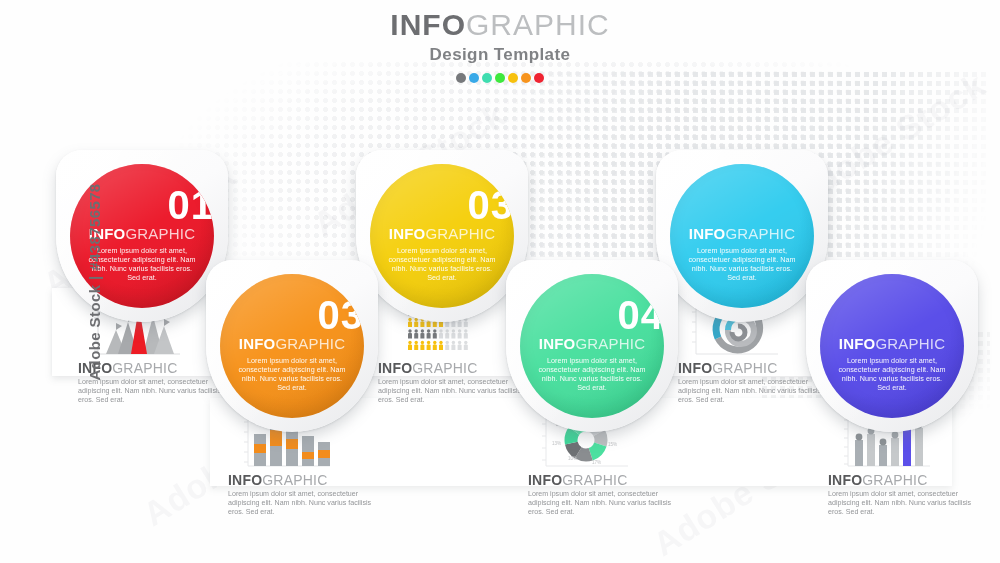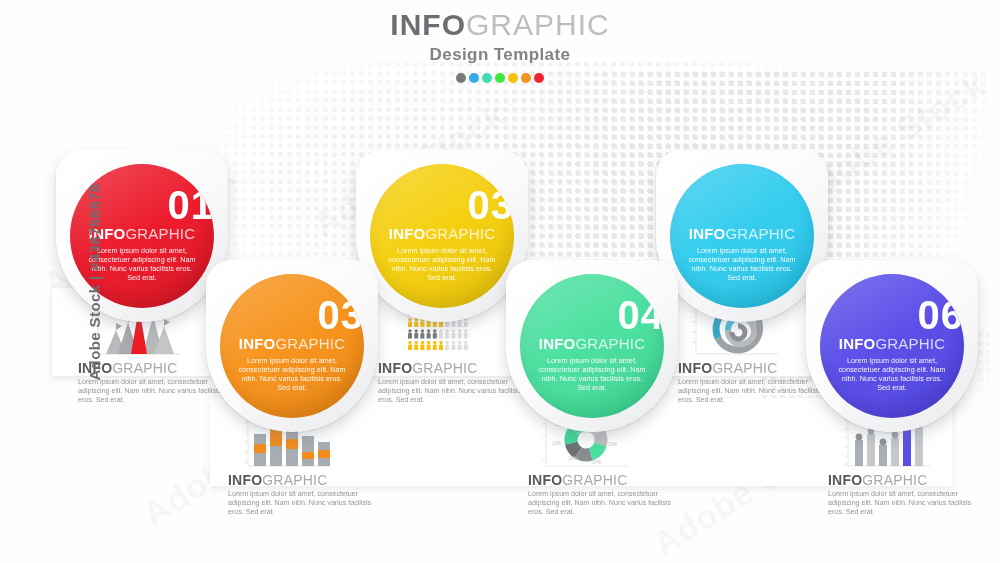--- a/index.html
+++ b/index.html
@@ -535,20 +535,19 @@
       <div class="num">04</div>
       <div class="ig"><span class="b">INFO</span><span class="l">GRAPHIC</span></div>
       <div class="body">Lorem ipsum dolor sit amet, consectetuer adipiscing elit. Nam nibh. Nunc varius facilisis eros. Sed erat.</div>
     </div>
   </div>
 
   <div class="card c6">
     <div class="plate"></div>
     <div class="disc" style="background: radial-gradient(circle at 34% 26%, rgb(91, 79, 233) 0%, rgb(91, 79, 233) 58%, rgb(70, 58, 214) 100%);">
       <div class="gloss"></div>
-      <div class="num">06</div>
       <div class="ig"><span class="b">INFO</span><span class="l">GRAPHIC</span></div>
       <div class="body">Lorem ipsum dolor sit amet, consectetuer adipiscing elit. Nam nibh. Nunc varius facilisis eros. Sed erat.</div>
     </div>
   </div>
 
   <div class="wm">Adobe Stock | #438756578</div>
 </div>
 
 </body></html>

